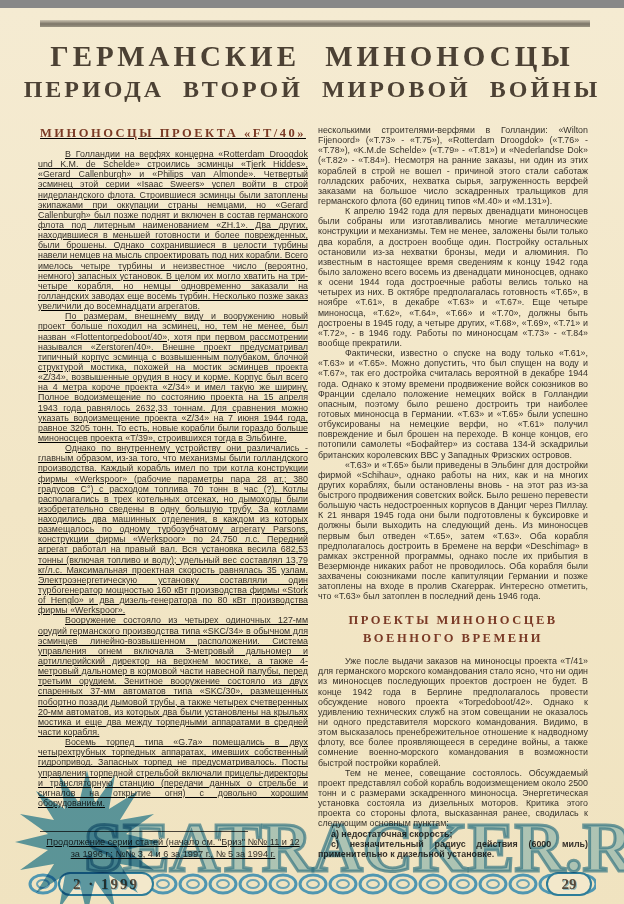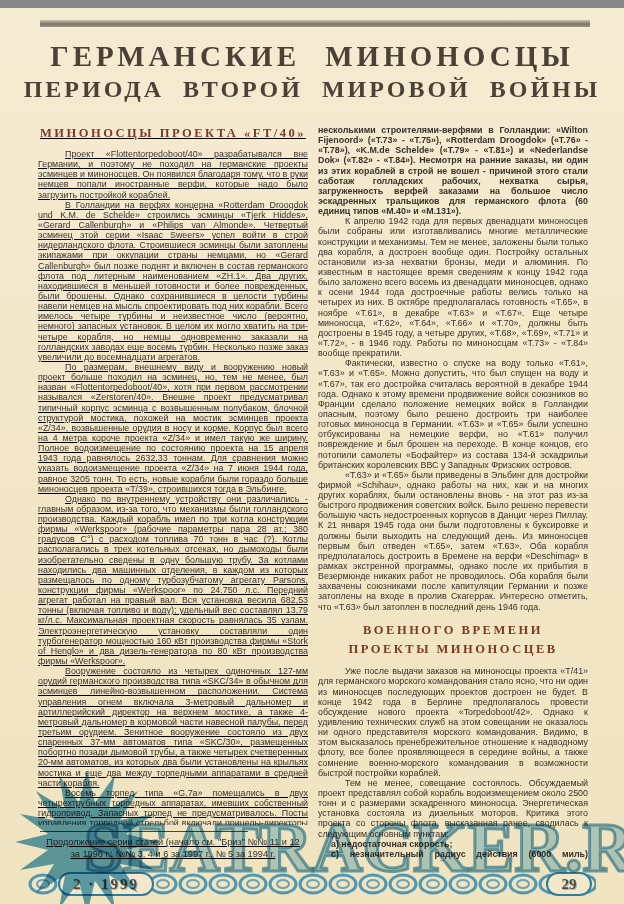--- a/index.html
+++ b/index.html
@@ -31,21 +31,21 @@
   .col-right { overflow:hidden; }
 
   .col-heading {
     font-family:"Liberation Serif","DejaVu Serif",serif; font-size:12.5px; font-weight:bold;
     letter-spacing:2.5px; color:#7a3a26; text-align:center; margin:1px 0 8px 0;
   }
   .para {
     font-size:8.9px; line-height:1.14; text-align:justify; text-indent:27px;
     color:#37322b; margin:0; hyphens:auto;
   }
-  .para.no-indent { text-indent:0;font-weight:bold; }
+  .para.no-indent { text-indent:0; }
   .para.list-item { text-indent:13px;font-weight:bold; }
   .section-heading {
     font-family:"Liberation Serif","DejaVu Serif",serif; font-size:12.5px; font-weight:bold;
     letter-spacing:2.5px; color:#7a3a26; text-align:center; line-height:1.5;
     margin:9px 0 8px 0;
   }
 
   .footnote-block { margin-top:6px; }
   .footnote-rule { width:208px; border:none; border-top:1px solid #4a443a; margin:0 0 5px 2px; }
   .footnote {
@@ -82,42 +82,41 @@
   <div class="title-block">
     <div class="title-line1">ГЕРМАНСКИЕ МИНОНОСЦЫ</div>
     <div class="title-line2">ПЕРИОДА ВТОРОЙ МИРОВОЙ ВОЙНЫ</div>
   </div>
 
   <div class="columns">
 
     <div class="col col-left">
       <div class="col-heading">МИНОНОСЦЫ ПРОЕКТА «FT/40»</div>
       <div class="body">
-        <p class="para">Проект «Flottentorpedoboot/40» разрабатывался вне Германии, и поэтому не походил на германские проекты эсминцев и миноносцев. Он появился благодаря тому, что в руки немцев попали иностранные верфи, которые надо было загрузить постройкой кораблей.</p>
         <p class="para">В Голландии на верфях концерна «Rotterdam Droogdok und K.M. de Schelde» строились эсминцы «Tjerk Hiddes», «Gerard Callenburgh» и «Philips van Almonde». Четвертый эсминец этой серии «Isaac Sweers» успел войти в строй нидерландского флота. Строившиеся эсминцы были затоплены экипажами при оккупации страны немцами, но «Gerard Callenburgh» был позже поднят и включен в состав германского флота под литерным наименованием «ZH.1». Два других, находившиеся в меньшей готовности и более поврежденных, были брошены. Однако сохранившиеся в целости турбины навели немцев на мысль спроектировать под них корабли. Всего имелось четыре турбины и неизвестное число (вероятно, немного) запасных установок. В целом их могло хватить на три-четыре корабля, но немцы одновременно заказали на голландских заводах еще восемь турбин. Несколько позже заказ увеличили до восемнадцати агрегатов.</p>
         <p class="para">По размерам, внешнему виду и вооружению новый проект больше походил на эсминец, но, тем не менее, был назван «Flottentorpedoboot/40», хотя при первом рассмотрении назывался «Zerstoren/40». Внешне проект предусматривал типичный корпус эсминца с возвышенным полубаком, блочной структурой мостика, похожей на мостик эсминцев проекта «Z/34», возвышенные орудия в носу и корме. Корпус был всего на 4 метра короче проекта «Z/34» и имел такую же ширину. Полное водоизмещение по состоянию проекта на 15 апреля 1943 года равнялось 2632,33 тоннам. Для сравнения можно указать водоизмещение проекта «Z/34» на 7 июня 1944 года, равное 3205 тонн. То есть, новые корабли были гораздо больше миноносцев проекта «Т/39», строившихся тогда в Эльбинге.</p>
         <p class="para">Однако по внутреннему устройству они различались - главным образом, из-за того, что механизмы были голландского производства. Каждый корабль имел по три котла конструкции фирмы «Werkspoor» (рабочие параметры пара 28 ат.; 380 градусов С°) с расходом топлива 70 тонн в час (?). Котлы располагались в трех котельных отсеках, но дымоходы были изобретательно сведены в одну большую трубу. За котлами находились два машинных отделения, в каждом из которых размещалось по одному турбозубчатому агрегату Parsons, конструкции фирмы «Werkspoor» по 24.750 л.с. Передний агрегат работал на правый вал. Вся установка весила 682,53 тонны (включая топливо и воду); удельный вес составлял 13,79 кг/л.с. Максимальная проектная скорость равнялась 35 узлам. Электроэнергетическую установку составляли один турбогенератор мощностью 160 кВт производства фирмы «Stork of Henglo» и два дизель-генератора по 80 кВт производства фирмы «Werkspoor».</p>
         <p class="para">Вооружение состояло из четырех одиночных 127-мм орудий германского производства типа «SKC/34» в обычном для эсминцев линейно-возвышенном расположении. Система управления огнем включала 3-метровый дальномер и артиллерийский директор на верхнем мостике, а также 4-метровый дальномер в кормовой части навесной палубы, перед третьим орудием. Зенитное вооружение состояло из двух спаренных 37-мм автоматов типа «SKC/30», размещенных побортно позади дымовой трубы, а также четырех счетверенных 20-мм автоматов, из которых два были установлены на крыльях мостика и еще два между торпедными аппаратами в средней части корабля.</p>
         <p class="para">Восемь торпед типа «G.7a» помещались в двух четырехтрубных торпедных аппаратах, имевших собственный гидропривод. Запасных торпед не предусматривалось. Посты управления торпедной стрельбой включали прицелы-директоры и трансляторную станцию (передачи данных о стрельбе и сигналов на открытие огня) с довольно хорошим оборудованием.</p>
 
       </div>
       <div class="footnote-block">
         <hr class="footnote-rule">
         <div class="footnote">Продолжение серии статей (начало см. "Бриз" №№ 11 и 12 за 1996 г.; №№ 3, 4 и 6 за 1997 г., № 5 за 1994 г.</div>
       </div>
     </div>
 
     <div class="col col-right">
       <p class="para no-indent">несколькими строителями-верфями в Голландии: «Wilton Fijenoord» («Т.73» - «Т.75»), «Rotterdam Droogdok» («Т.76» - «Т.78»), «K.M.de Schelde» («Т.79» - «Т.81») и «Nederlandse Dok» («Т.82» - «Т.84»). Несмотря на ранние заказы, ни один из этих кораблей в строй не вошел - причиной этого стали саботаж голладских рабочих, нехватка сырья, загруженность верфей заказами на большое число эскадренных тральщиков для германского флота (60 единиц типов «М.40» и «М.131»).</p>
       <p class="para">К апрелю 1942 года для первых двенадцати миноносцев были собраны или изготавливались многие металлические конструкции и механизмы. Тем не менее, заложены были только два корабля, а достроен вообще один. Постройку остальных остановили из-за нехватки бронзы, меди и алюминия. По известным в настоящее время сведениям к концу 1942 года было заложено всего восемь из двенадцати миноносцев, однако к осени 1944 года достроечные работы велись только на четырех из них. В октябре предполагалась готовность «Т.65», в ноябре «Т.61», в декабре «Т.63» и «Т.67». Еще четыре миноносца, «Т.62», «Т.64», «Т.66» и «Т.70», должны быть достроены в 1945 году, а четыре других, «Т.68», «Т.69», «Т.71» и «Т.72», - в 1946 году. Работы по миноносцам «Т.73» - «Т.84» вообще прекратили.</p>
       <p class="para">Фактически, известно о спуске на воду только «Т.61», «Т.63» и «Т.65». Можно допустить, что был спущен на воду и «Т.67», так его достройка считалась вероятной в декабре 1944 года. Однако к этому времени продвижение войск союзников во Франции сделало положение немецких войск в Голландии опасным, поэтому было решено достроить три наиболее готовых миноносца в Германии. «Т.63» и «Т.65» были успешно отбуксированы на немецкие верфи, но «Т.61» получил повреждение и был брошен на переходе. В конце концов, его потопили самолеты «Бофайтер» из состава 134-й эскадрильи британских королевских ВВС у Западных Фризских островов.</p>
       <p class="para">«Т.63» и «Т.65» были приведены в Эльбинг для достройки фирмой «Schihau», однако работы на них, как и на многих других кораблях, были остановлены вновь - на этот раз из-за быстрого продвижения советских войск. Было решено перевести большую часть недостроенных корпусов в Данциг через Пиллау. К 21 января 1945 года они были подготовлены к буксировке и должны были выходить на следующий день. Из миноносцев первым был отведен «Т.65», затем «Т.63». Оба корабля предполагалось достроить в Бремене на верфи «Deschimag» в рамках экстренной программы, однако после их прибытия в Везермюнде никаких работ не проводилось. Оба корабля были захвачены союзниками после капитуляции Германии и позже затоплены на входе в пролив Скагеррак. Интересно отметить, что «Т.63» был затоплен в последний день 1946 года.</p>
       <div class="section-heading">
+        <div>ПРОЕКТЫ МИНОНОСЦЕВ</div>
         <div>ВОЕННОГО ВРЕМЕНИ</div>
-        <div>ПРОЕКТЫ МИНОНОСЦЕВ</div>
       </div>
       <p class="para">Уже после выдачи заказов на миноносцы проекта «Т/41» для германского морского командования стало ясно, что ни один из миноносцев последующих проектов достроен не будет. В конце 1942 года в Берлине предполагалось провести обсуждение нового проекта «Torpedoboot/42». Однако к удивлению технических служб на этом совещании не оказалось ни одного представителя морского командования. Видимо, в этом высказалось пренебрежительное отношение к надводному флоту, все более проявляющееся в середине войны, а также сомнение военно-морского командования в возможности быстрой постройки кораблей.</p>
       <p class="para">Тем не менее, совещание состоялось. Обсуждаемый проект представлял собой корабль водоизмещением около 2500 тонн и с размерами эскадренного миноносца. Энергетическая установка состояла из дизельных моторов. Критика этого проекта со стороны флота, высказанная ранее, сводилась к следующим основным пунктам:</p>
       <p class="para list-item">а) недостаточная скорость;</p>
       <p class="para list-item">c) незначительный радиус действия (6000 миль) применительно к дизельной установке.</p>
 
     </div>
 
   </div>
 

